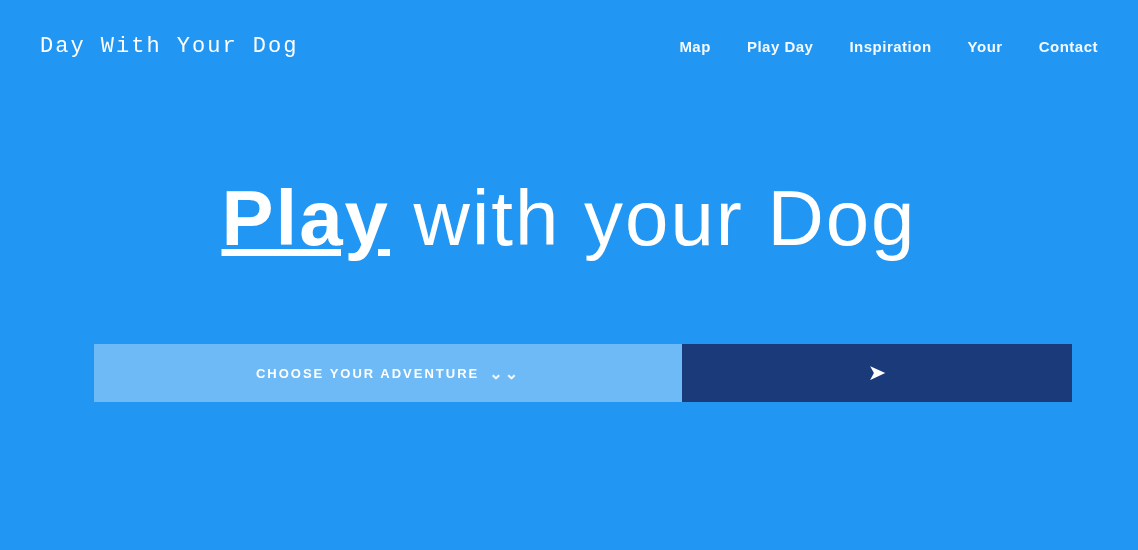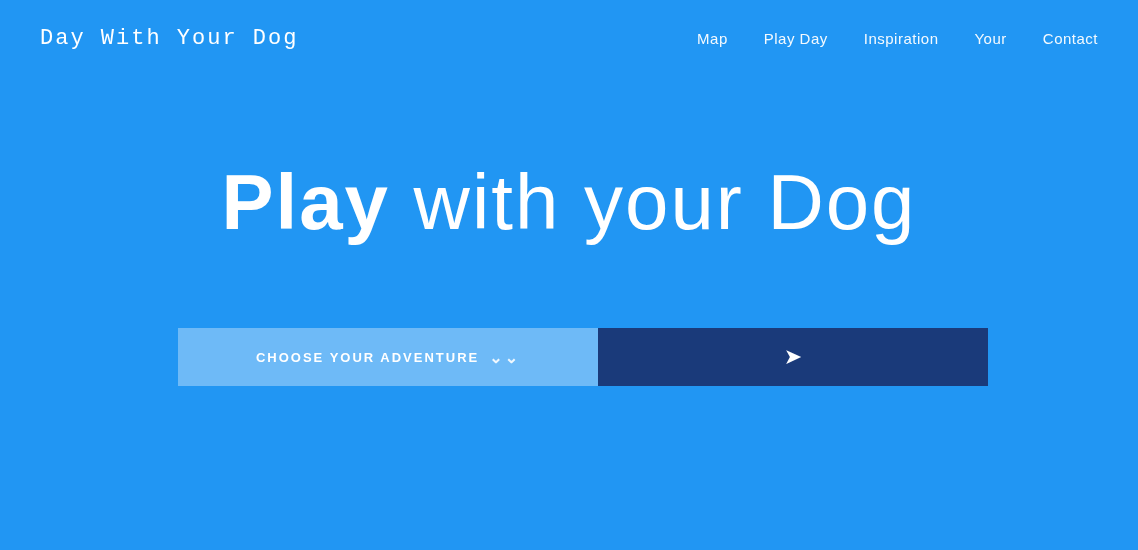--- a/index.html
+++ b/index.html
@@ -13,41 +13,41 @@
       height: 550px;
       background-color: #2196F3;
       font-family: 'Helvetica Neue', Helvetica, Arial, sans-serif;
       overflow: hidden;
     }
 
     header {
       display: flex;
       align-items: center;
       justify-content: space-between;
-      padding: 26px 40px;
+      padding: 34px 40px;
     }
 
     .site-title {
       color: #ffffff;
       font-size: 22px;
       font-weight: 300;
       letter-spacing: 2px;
       font-family: 'Courier New', monospace;
     }
 
     nav {
       display: flex;
       gap: 36px;
     }
 
     nav a {
       color: #ffffff;
       text-decoration: none;
       font-size: 15px;
-      font-weight: 400;
+      font-weight: 700;
       letter-spacing: 0.5px;
       opacity: 0.95;
     }
 
     .hero {
       display: flex;
       flex-direction: column;
       align-items: center;
       justify-content: center;
       padding-top: 80px;
@@ -56,25 +56,26 @@
     .hero-title {
       color: #ffffff;
       font-size: 78px;
       font-weight: 300;
       letter-spacing: 2px;
       margin-bottom: 80px;
     }
 
     .hero-title .bold {
       font-weight: 700;
+      text-decoration: underline;
     }
 
     .cta-row {
       display: flex;
-      width: 810px;
+      width: 978px;
       height: 58px;
       margin-left: 28px;
     }
 
     .cta-adventure {
       flex: 1;
       background-color: rgba(255, 255, 255, 0.35);
       border: none;
       color: #ffffff;
       font-size: 13px;

